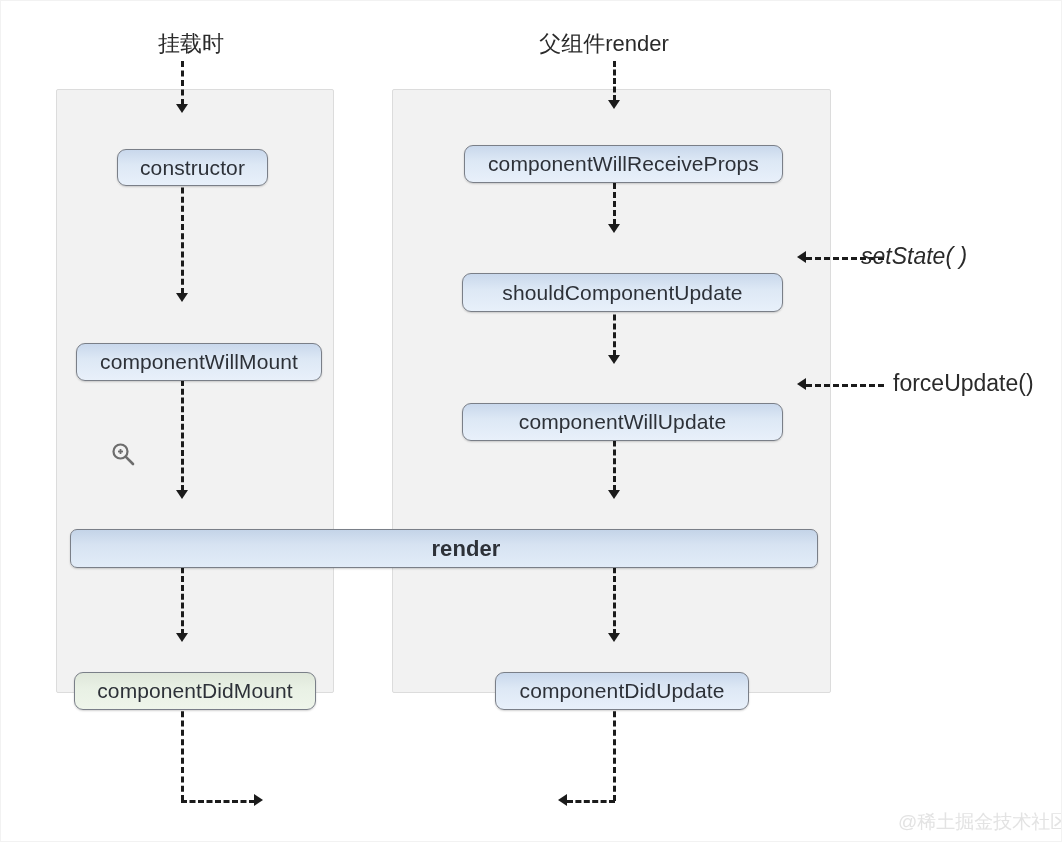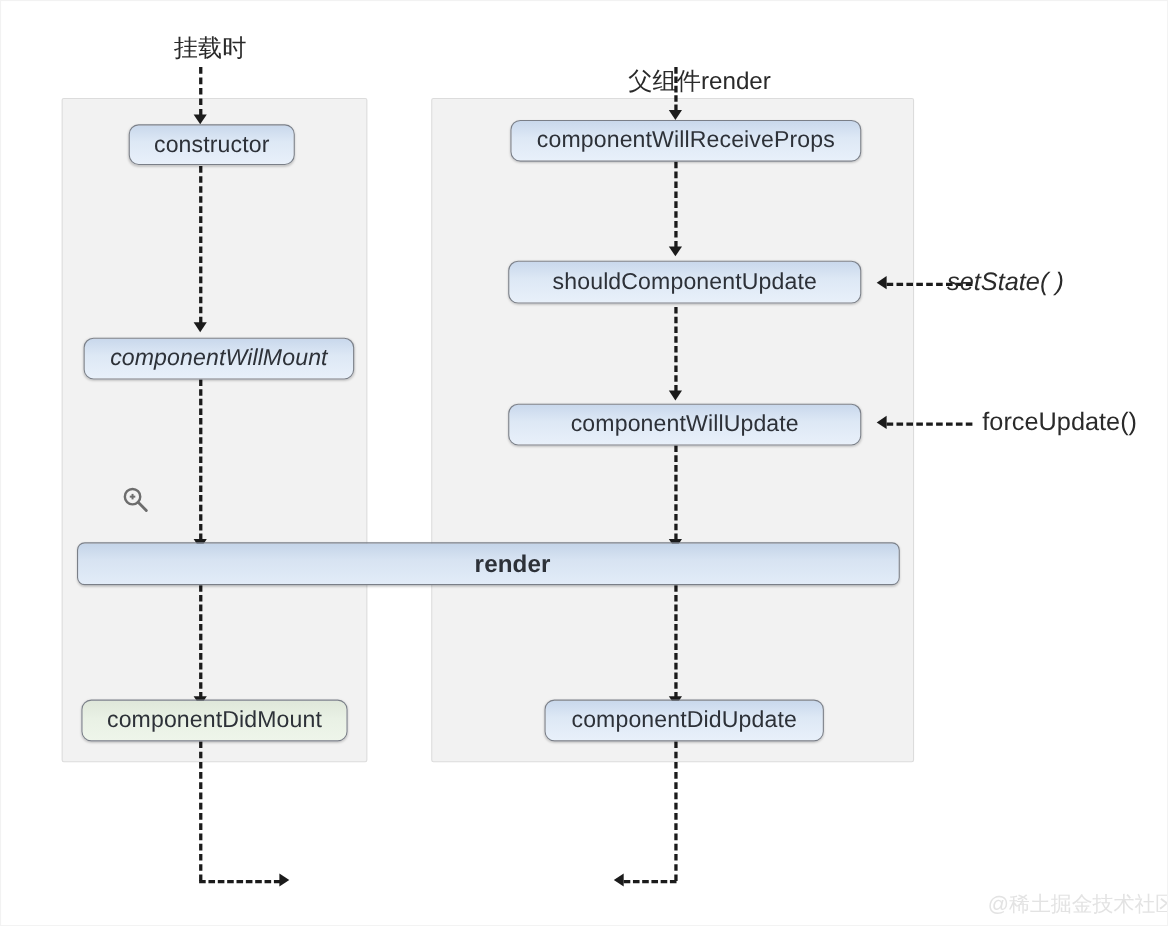--- a/index.html
+++ b/index.html
@@ -36,20 +36,21 @@
     border-radius: 9px;
     border: 1.6px solid #7a7f88;
     display: flex;
     align-items: center;
     justify-content: center;
     font-size: 21px;
     color: #2d3138;
     letter-spacing: 0.1px;
     box-shadow: 0 1px 2px rgba(0,0,0,0.18);
     white-space: nowrap;
+    margin-top: 36px;
   }
   .node.blue {
     background: linear-gradient(to bottom, #c9d8ec 0%, #dde8f5 42%, #e8f0fa 100%);
   }
   .node.green {
     background: linear-gradient(to bottom, #dfe7da 0%, #e9f1e5 45%, #eef5ea 100%);
   }
   .node.render {
     background: linear-gradient(to bottom, #c4d4e8 0%, #d7e3f2 40%, #e2ecf8 100%);
     font-weight: bold;
@@ -124,21 +125,21 @@
 </style>
 </head>
 <body>
 
 <div id="canvas">
 
   <div class="panel" style="left:55px; top:88px; width:278px; height:604px;"></div>
   <div class="panel" style="left:391px; top:88px; width:439px; height:604px;"></div>
 
   <div class="heading" style="left:110px; top:28px; width:160px;">挂载时</div>
-  <div class="heading" style="left:540px; top:28px; width:190px;margin-top:30px;">父组件render</div>
+  <div class="heading" style="left:508px; top:28px; width:190px;">父组件render</div>
 
   <div class="vline" style="left:180px; top:60px; height:44px;"></div>
   <div class="arrow-down" style="left:175px; top:103px;"></div>
 
   <div class="vline" style="left:180px; top:150px; height:143px;"></div>
   <div class="arrow-down" style="left:175px; top:292px;"></div>
 
   <div class="vline" style="left:180px; top:344px; height:146px;"></div>
   <div class="arrow-down" style="left:175px; top:489px;"></div>
 
@@ -170,21 +171,21 @@
 
   <div class="hline" style="left:805px; top:256px; width:78px;"></div>
   <div class="arrow-left" style="left:796px; top:250px;"></div>
   <div class="annot" style="left:860px; top:242px;font-style:italic;">setState( )</div>
 
   <div class="hline" style="left:805px; top:383px; width:78px;"></div>
   <div class="arrow-left" style="left:796px; top:377px;"></div>
   <div class="annot" style="left:892px; top:369px;">forceUpdate()</div>
 
   <div class="node blue" style="left:116px; top:112px; width:151px; height:37px;">constructor</div>
-  <div class="node blue" style="left:75px; top:306px; width:246px; height:38px;font-style:italic;">componentWillMount</div>
+  <div class="node blue" style="left:75px; top:306px; width:246px; height:38px;">componentWillMount</div>
   <div class="node green" style="left:73px; top:635px; width:242px; height:38px;">componentDidMount</div>
 
   <div class="node blue" style="left:463px; top:108px; width:319px; height:38px;">componentWillReceiveProps</div>
   <div class="node blue" style="left:461px; top:236px; width:321px; height:39px;">shouldComponentUpdate</div>
   <div class="node blue" style="left:461px; top:366px; width:321px; height:38px;">componentWillUpdate</div>
   <div class="node blue" style="left:494px; top:635px; width:254px; height:38px;">componentDidUpdate</div>
 
   <div class="node render" style="left:69px; top:492px; width:748px; height:39px;">render</div>
 
 

